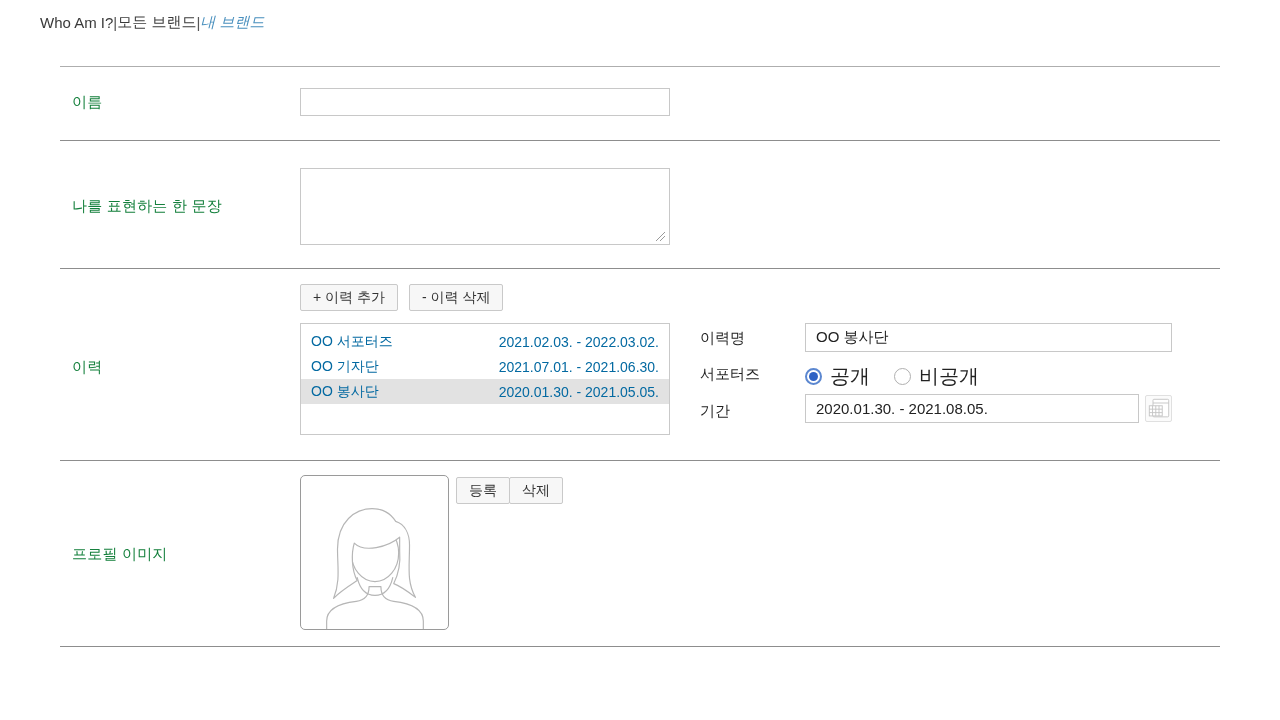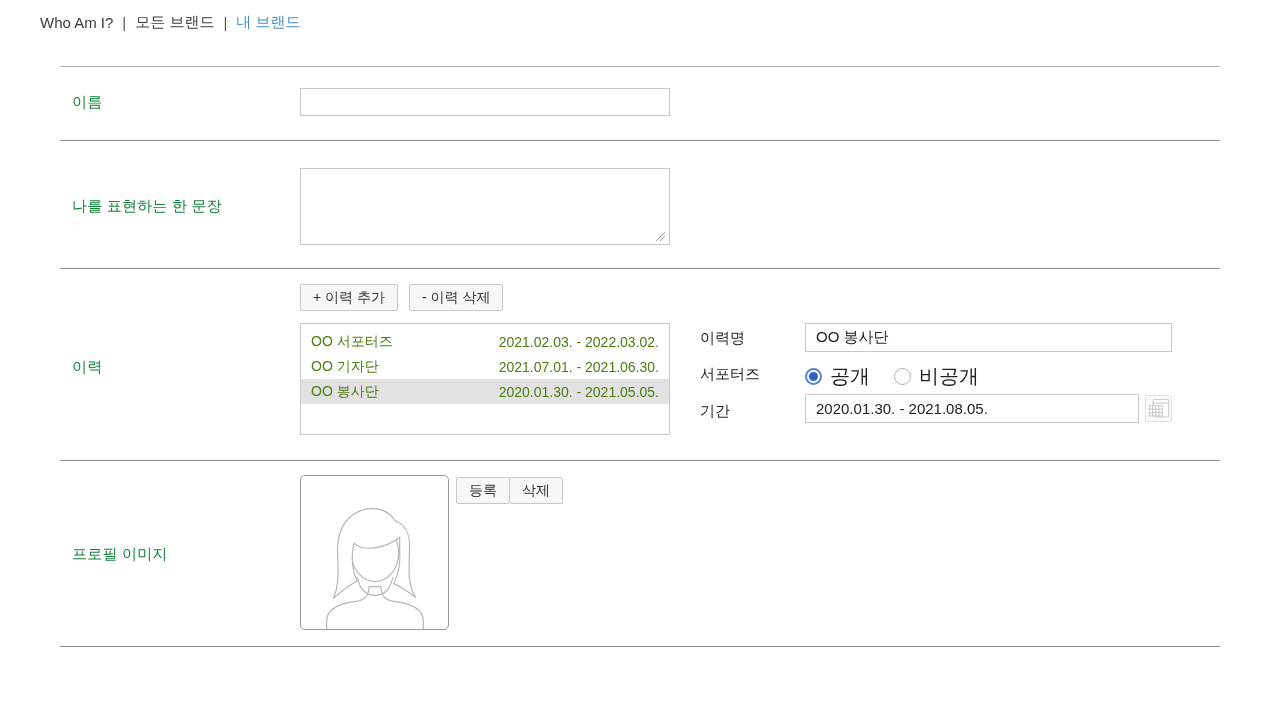--- a/index.html
+++ b/index.html
@@ -2,24 +2,24 @@
 <html style="--accent: #4a90be; --radio_dot: #2f62c4; --radio_ring: #5b87d0; --list_selected_bg: #e2e2e2;"><head>
 <meta charset="utf-8">
 <style>
   html,body { margin:0; padding:0; background:#fff; }
   .page {
     position:relative; width:1280px; height:720px; background:#fff;
     font-family:"Liberation Sans", sans-serif; overflow:hidden;
   }
 
   
-  .nav { position:absolute; left:40px; top:13px; display:flex; align-items:center; gap:9px;
+  .nav { position:absolute; left:40px; top:13px; display:flex; align-items:center; 
          font-size:15px; color:#3a3a3a; }
   .nav .sep { color:#555; }
-  .nav .active { color: var(--accent, #4a90be); }
+  .nav .active { color: var(--accent, #4a90be); font-style: italic; }
 
   
   .divider { position:absolute; left:60px; width:1160px; height:1px; background:#8d8d8d; }
   .divider.light { background:#aeaeae; }
 
   
   .field-label  { position:absolute; font-size:15px; color:#15803d; letter-spacing:.2px; }
   .detail-label { position:absolute; font-size:15px; color:#1f1f1f;text-align:right; }
 
   
@@ -37,21 +37,21 @@
     position:absolute; height:27px; padding:0 12px;
     border:1px solid #c9c9c9; border-radius:2px;
     background:#f7f7f7; color:#333; font-family:inherit; font-size:14px;
     box-sizing:border-box; cursor:pointer;
   }
 
   
   .listbox { position:absolute; left:300px; top:323px; width:370px; height:112px;
              border:1px solid #c9c9c9; box-sizing:border-box; padding-top:5px; background:#fff; }
   .list-row { height:25px; display:flex; justify-content:space-between; align-items:center;
-              padding:0 10px; font-size:14px; color:#4d7c0f; cursor:default; }
+              padding:0 10px; font-size:14px; color:#0369a1; cursor:default; }
   .list-row.selected { background: var(--list_selected_bg, #e2e2e2); }
 
   
   .radio-group { position:absolute; left:805px; top:363px; display:flex; align-items:center;
                  gap:8px; font-size:20px; color:#222; }
   .radio { width:17px; height:17px; border-radius:50%; border:1px solid #b0b0b0;
            background:#fff; box-sizing:border-box; position:relative; flex:0 0 auto; cursor:pointer; }
   .radio.checked { border:2px solid var(--radio_ring, #5b87d0); }
   .radio.checked::after { content:""; position:absolute; inset:2px; border-radius:50%;
                           background: var(--radio_dot, #2f62c4); }

